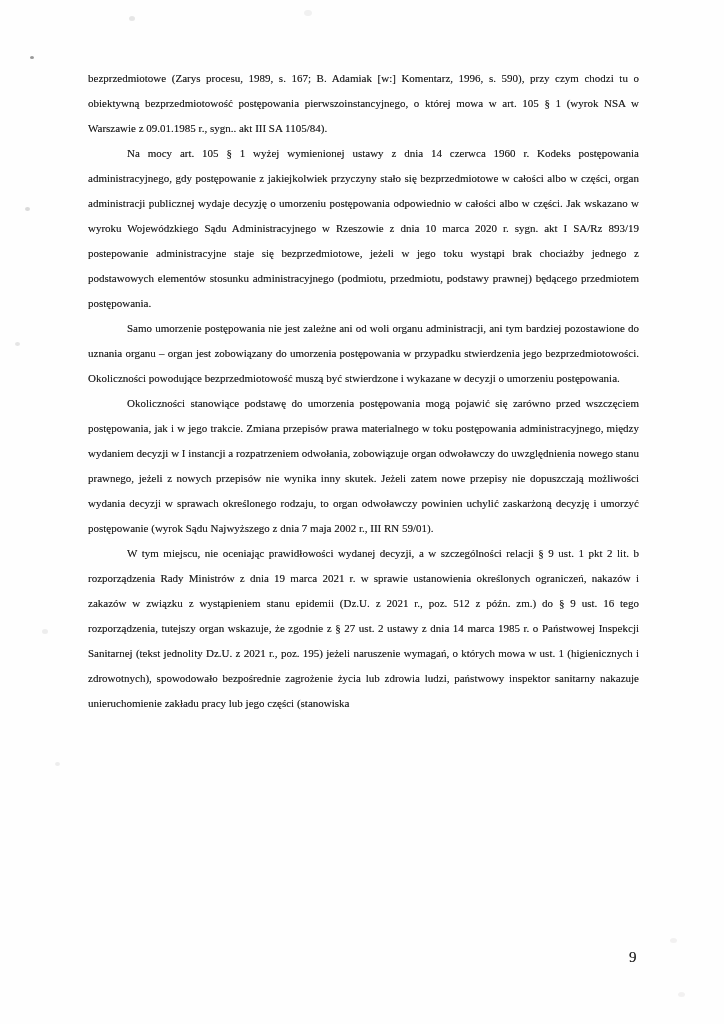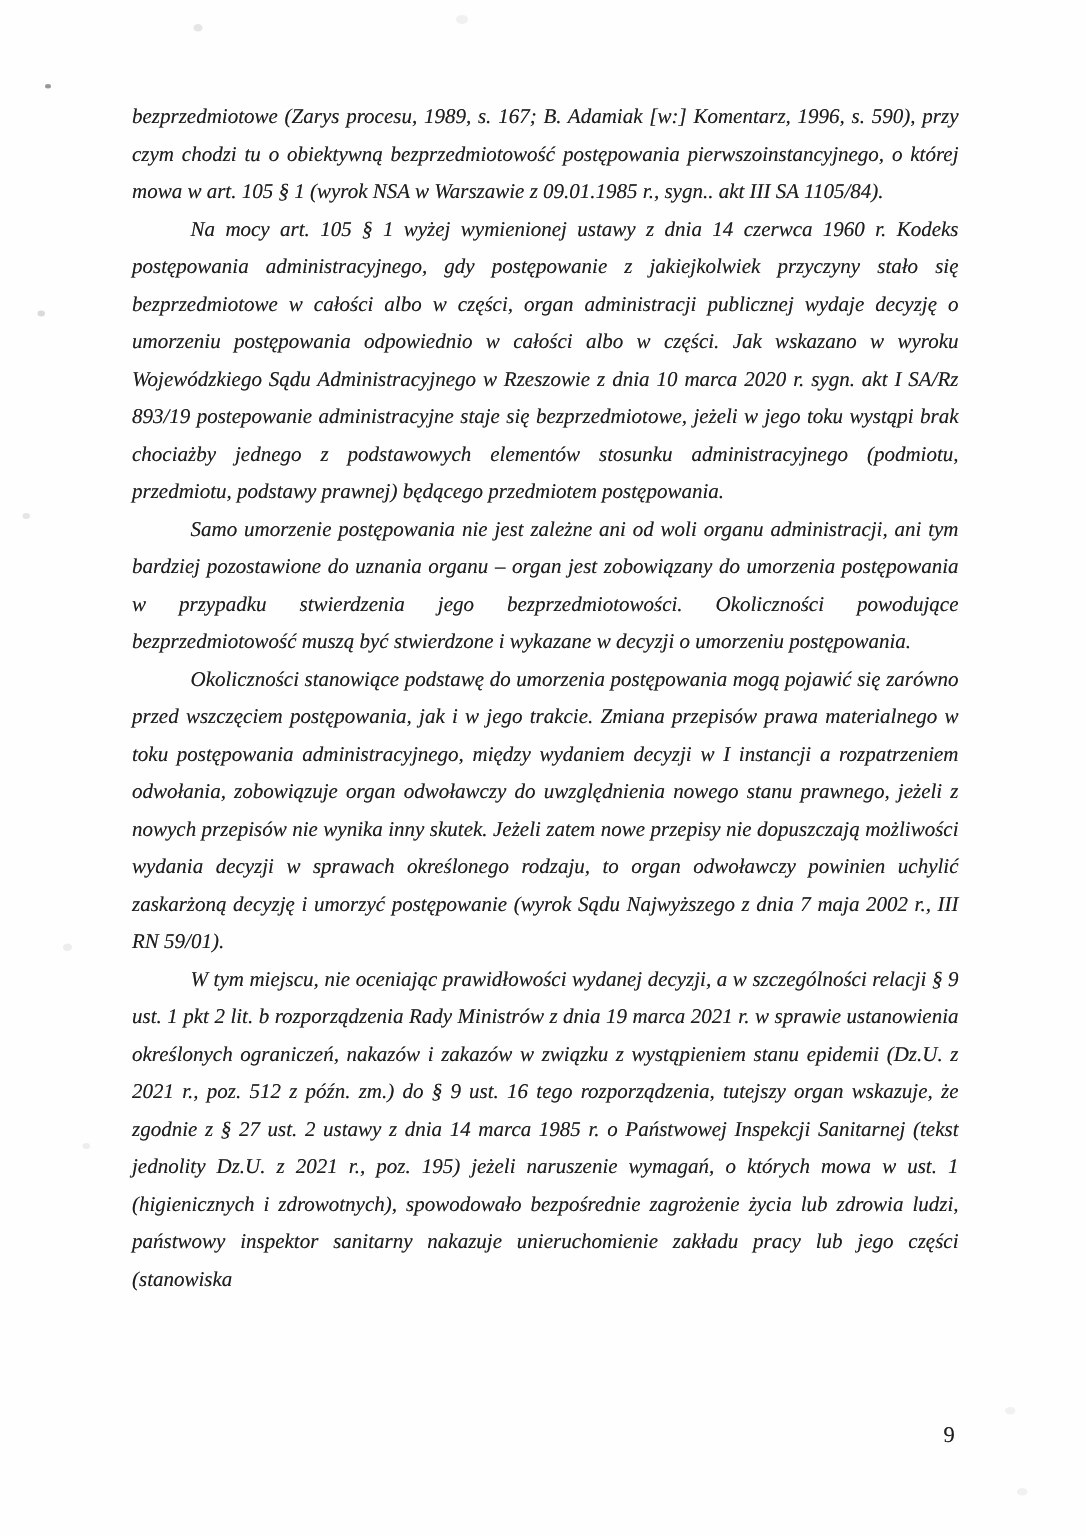--- a/index.html
+++ b/index.html
@@ -14,25 +14,24 @@
     background: #fefefe;
     overflow: hidden;
     font-family: "Liberation Serif", serif;
     color: #1e1e1e;
   }
   .text-block {
     position: absolute;
     left: 88px;
     top: 66px;
     width: 551px;
-    font-size: 14px;
+    font-size: 11px;
     line-height: 25px;
     text-align: justify;
     text-shadow: 0 0 0.4px rgba(30,30,30,0.55);
-    font-style: italic;
   }
   .text-block p {
     margin: 0;
     padding: 0;
     text-indent: 39px;
   }
   .text-block p.first {
     text-indent: 0;
   }
   .page-number {

